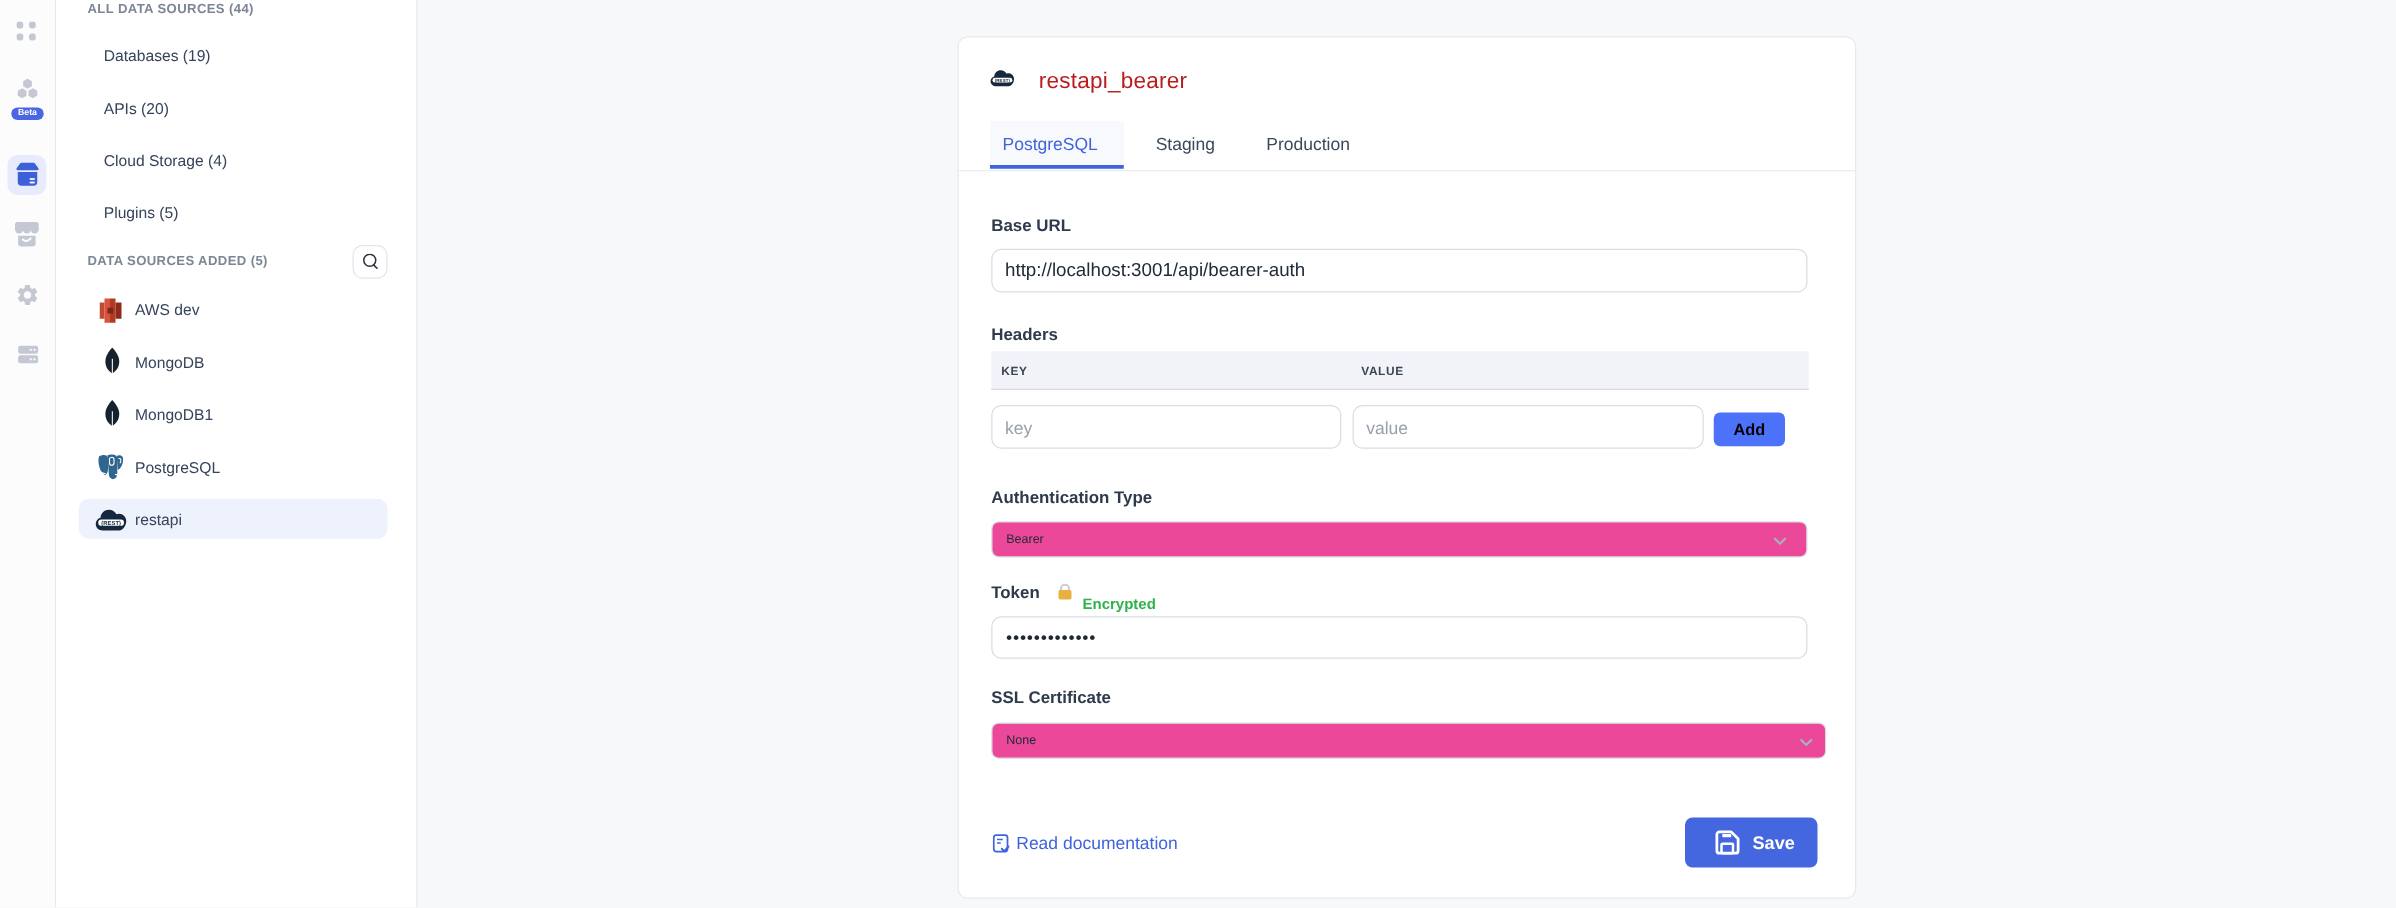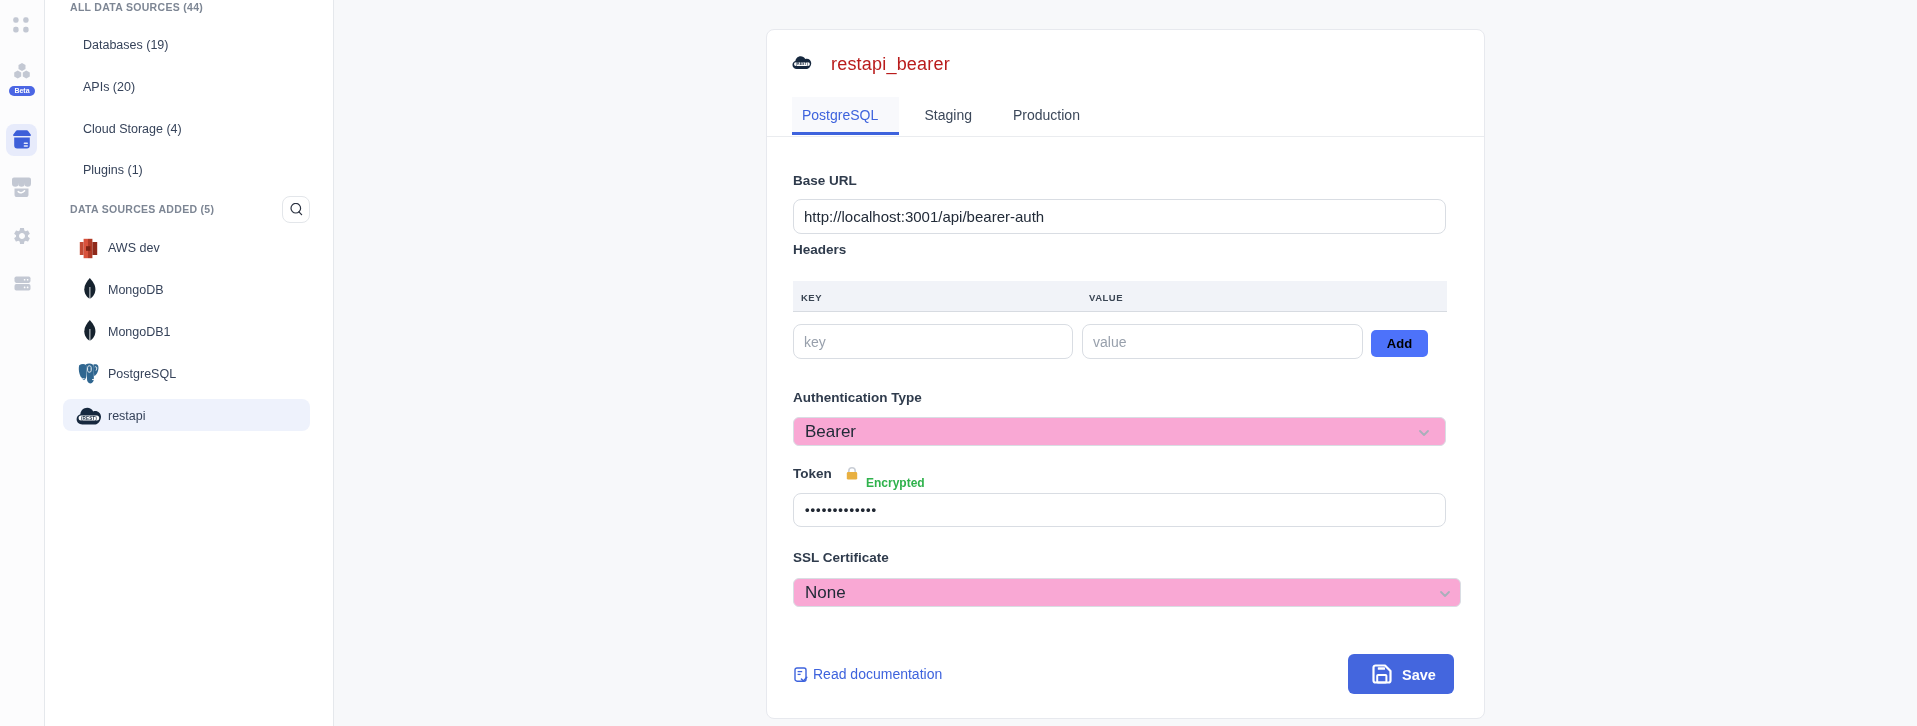--- a/index.html
+++ b/index.html
@@ -30,21 +30,21 @@
   #tabline { left:0; top:106px; width:717px; height:1px; background:#eaecef; }
 
   .label { position:absolute; left:26px; font-size:13.5px; font-weight:bold; color:#2f3b4c; line-height:16px; }
   .input { position:absolute; left:26px; width:653px; height:35px; background:#fff; border:1px solid #d9dde3; border-radius:8px; color:#222b38; padding-left:10px; display:flex; align-items:center; font-size:15px; }
   .ph { color:#98a0ac; font-size:14px; }
 
   #thead { left:26px; top:251px; width:654px; height:31px; background:#f1f3f8; border-bottom:1px solid #d7dbe1; }
   .th { position:absolute; font-size:9.5px; font-weight:bold; color:#3a4553; letter-spacing:.5px; top:262px; }
   #addbtn { left:604px; top:300px; width:57px; height:27px; background:#4d72fa; border-radius:5px; color:#000000; font-size:13px; font-weight:bold; display:flex; align-items:center; justify-content:center; }
 
-  .select { position:absolute; left:26px; height:29px; background:#f9a8d4; border:1px solid #d9dde3; border-radius:6px; font-size:17px; color:#222b38; padding-left:11px; display:flex; align-items:center; }
+  .select { position:absolute; left:26px; height:29px; background:#ec4899; border:1px solid #d9dde3; border-radius:6px; font-size:10px; color:#222b38; padding-left:11px; display:flex; align-items:center; }
 
   #encrypted { left:99px; top:436px; font-size:12px; font-weight:bold; color:#2fb24c;margin-top:10px; }
   #dots { left:38px; top:472px; font-size:13px; font-weight:bold; color:#212833; letter-spacing:1px; }
 
   #readdoc { left:46px; top:635.5px; font-size:14px; color:#3e63dd; }
   #savebtn { left:581px; top:624px; width:106px; height:40px; background:#4466de; border-radius:6px; }
   #savetxt { left:635px; top:637px; font-size:14.5px; font-weight:bold; color:#fff; position:absolute; }
 </style>
 </head>
 <body>
@@ -98,21 +98,21 @@
       <rect x="9.8" y="11.6" width="1.6" height="1.6" rx="0.5" fill="#fff"></rect>
       <rect x="12.8" y="11.6" width="1.6" height="1.6" rx="0.5" fill="#fff"></rect>
     </svg>
   </div>
 
   <div id="panel" class="abs">
     <div class="phead" style="top:1px;">ALL DATA SOURCES (44)</div>
     <div class="pitem" style="top:37px;">Databases (19)</div>
     <div class="pitem" style="top:79px;">APIs (20)</div>
     <div class="pitem" style="top:121px;">Cloud Storage (4)</div>
-    <div class="pitem" style="top:162px;">Plugins (1)</div>
+    <div class="pitem" style="top:162px;">Plugins (5)</div>
     <div class="phead" style="top:202.5px;">DATA SOURCES ADDED (5)</div>
     <div id="searchbtn" class="abs"></div>
     <svg class="abs" style="left:245px;top:203px" width="13" height="13" viewBox="0 0 13 13">
       <circle cx="5.8" cy="5.2" r="4.8" stroke="#2a3140" stroke-width="1.2" fill="none"></circle>
       <line x1="8.9" y1="8.9" x2="11.6" y2="11.6" stroke="#2a3140" stroke-width="1.3" stroke-linecap="round"></line>
     </svg>
 
     <div id="selrow" class="abs"></div>
 
     <svg class="abs" style="left:34px;top:238px" width="20" height="21" viewBox="0 0 20 21">
@@ -167,21 +167,21 @@
 
     <div id="tabbg" class="abs"></div>
     <div id="tdev" class="tab">PostgreSQL</div>
     <div id="tstg" class="tab">Staging</div>
     <div id="tprd" class="tab">Production</div>
     <div id="tabline" class="abs"></div>
 
     <div class="label" style="top:143px;">Base URL</div>
     <div class="input" style="top:169px;">http://localhost:3001/api/bearer-auth</div>
 
-    <div class="label" style="top:212px;">Headers</div>
+    <div class="label" style="top:230px;">Headers</div>
     <div id="thead" class="abs"></div>
     <div class="th" style="left:34px;">KEY</div>
     <div class="th" style="left:322px;">VALUE</div>
     <div class="input ph" style="top:294px;width:280px;">key</div>
     <div class="input ph" style="top:294px;left:315px;width:281px;">value</div>
     <div id="addbtn" class="abs">Add</div>
 
     <div class="label" style="top:359.5px;">Authentication Type</div>
     <div class="select" style="top:387px;width:653px;">Bearer</div>
     <svg class="abs" style="left:650px;top:396px" width="14" height="14" viewBox="0 0 14 14">

